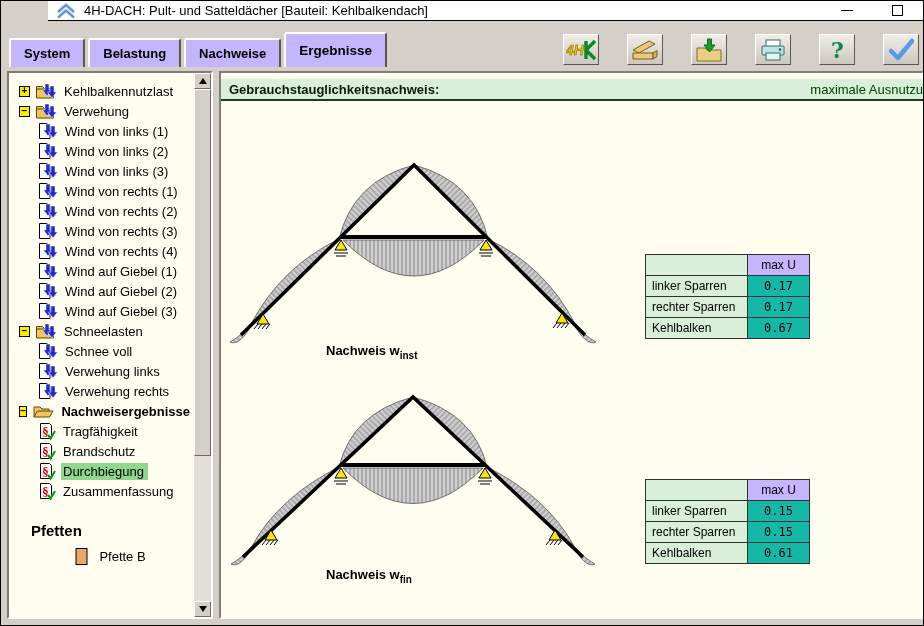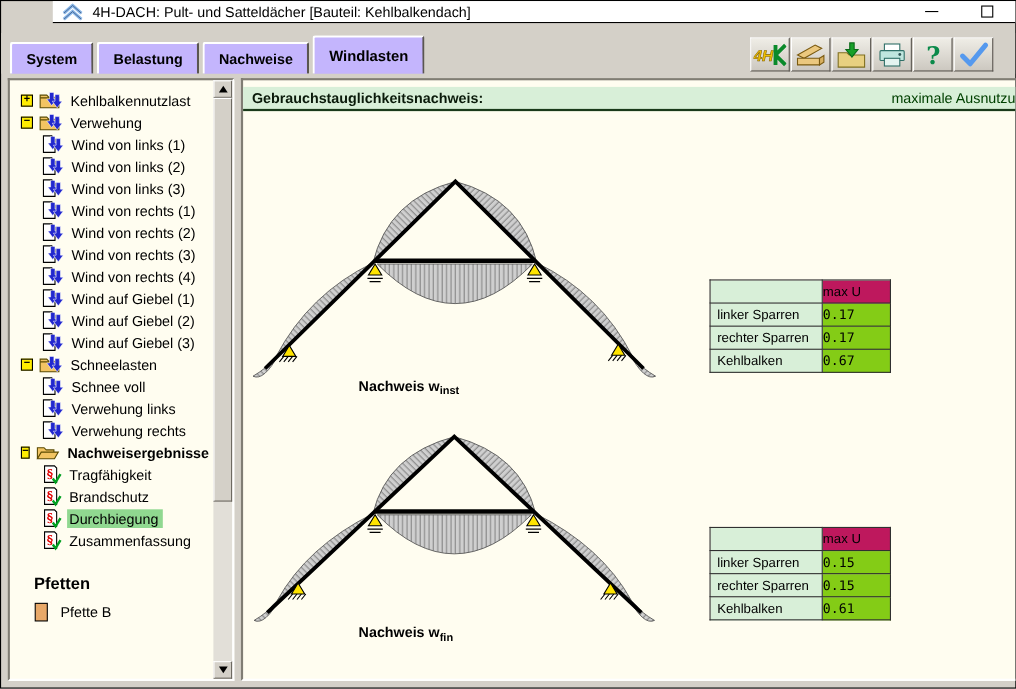--- a/index.html
+++ b/index.html
@@ -20,21 +20,21 @@
   
   .tabbar { position:absolute; left:0; top:29px; width:100%; height:37px; background:#D4D0C8;
             display:flex; align-items:flex-end; padding-left:8px; }
   .tab { position:relative; height:29px; padding:0 13px; display:flex; align-items:center;
          background:#c4b5fd; font-weight:bold; font-size:13px; color:#000;
          border-top:2px solid #FFF; border-left:2px solid #FFF; border-right:2px solid #5A5650;
          border-radius:3px 3px 0 0; margin-right:3px; }
   .tab.active { height:35px; z-index:2; font-size:13.5px; }
 
   
-  .toolbtns { position:absolute; right:20px; top:33px; display:flex; }
+  .toolbtns { position:absolute; right:4px; top:33px; display:flex;gap:27px; }
   .toolbtn { width:36px; height:31px; margin-left:1px; background:linear-gradient(#EFEDE6,#CCC8C0);
              border:1px solid; border-color:#FFF #5A5650 #5A5650 #FFF;
              display:flex; align-items:center; justify-content:center; cursor:default; }
 
   
   .sunken { position:absolute; background:#FFFDF0;
             border-top:2px solid #807D74; border-left:2px solid #807D74;
             border-bottom:2px solid #FFFFFF; border-right:2px solid #FFFFFF; }
   .tree-panel { left:6px; top:70px; width:206px; height:548px; }
   .main-panel { left:218px; top:70px; width:760px; height:548px; }
@@ -46,21 +46,21 @@
             display:flex; align-items:center; justify-content:center; }
   .sb-up { top:0; } .sb-down { bottom:0; }
   .arr-up { width:0; height:0; border-left:4px solid transparent; border-right:4px solid transparent; border-bottom:6px solid #000; }
   .arr-down { width:0; height:0; border-left:4px solid transparent; border-right:4px solid transparent; border-top:6px solid #000; }
   .sb-thumb { position:absolute; left:0; width:17px; background:#D4D0C8;
               border:1px solid; border-color:#FFF #6E6A62 #6E6A62 #FFF; }
 
   
   .tree-list { position:absolute; left:0; top:0; width:185px; height:100%; padding-top:8px; overflow:hidden; }
   .t-row { height:20px; display:flex; align-items:center; font-size:13px; color:#000; white-space:nowrap; }
-  .t-row.pf { height:26px; }
+  .t-row.pf { height:26px;justify-content:center; }
   .t-exp { width:11px; height:11px; margin-left:10px; margin-right:5px; background:#FFED00;
            border:1px solid #000; font-size:10px; font-weight:bold; line-height:8px;
            display:flex; align-items:center; justify-content:center; }
   .t-ind { width:27px; flex:0 0 27px; }
   .t-ico { flex:0 0 auto; display:flex; align-items:center; margin-right:3px; }
   .t-lab { padding:1px 4px 1px 2px; }
   .t-lab.b { font-weight:bold; }
   .t-lab.sel { background:#90D890; }
   .t-spacer { height:16px; }
   .t-heading { height:26px; display:flex; align-items:center; margin-left:22px; font-size:15px; font-weight:bold; }
@@ -71,23 +71,23 @@
                   border-bottom:2px solid #1A3A1A; display:flex; align-items:center; padding:0 8px; }
   .gh-title { font-weight:bold; font-size:13px; color:#0A1A0A; }
   .gh-right { margin-left:auto; font-size:13px; color:#004000; }
   .diagram-svg { position:absolute; left:0; top:0; }
   .diag-label { position:absolute; font-weight:bold; font-size:13px; color:#000; }
   .diag-label sub { font-size:10px; font-weight:bold; }
 
   .result-table { position:absolute; border-collapse:collapse; font-size:12px; color:#000; }
   .result-table td { border:1px solid #303030; height:21px; }
   .result-table td.lc { width:102px; background:#D8EFD8; padding-left:6px; }
-  .result-table td.vc { width:62px; background:#84cc16; text-align:left;
+  .result-table td.vc { width:62px; background:#14b8a6; text-align:center;
                         font-family:"DejaVu Sans Mono", monospace; font-size:12px;margin-top:48px; }
-  .result-table td.hc { width:62px; background:#be185d; }
+  .result-table td.hc { width:62px; background:#c4b5fd; text-align:center; }
 </style>
 </head>
 <body>
 
 <div class="window">
 
   <div class="titlebar">
     <svg class="title-icon" viewBox="0 0 20 16">
       <path d="M2,9 L10,2 L18,9" stroke="#8CB8E8" stroke-width="3" fill="none"></path>
       <path d="M2,14.5 L10,7.5 L18,14.5" stroke="#8CB8E8" stroke-width="3" fill="none"></path>
@@ -102,21 +102,21 @@
           <span class="wc-max"></span>
         </span>
       <span class="wc wc-close">✕</span>
     </div>
   </div>
 
   <div class="tabbar">
     <div class="tab">System</div>
     <div class="tab">Belastung</div>
     <div class="tab">Nachweise</div>
-    <div class="tab active">Windlasten</div>
+    <div class="tab active">Ergebnisse</div>
   </div>
 
   <div class="toolbtns">
     <div class="toolbtn">
       <svg width="30" height="26" viewBox="0 0 30 26">
         <text x="0" y="18" font-size="14" font-weight="bold" font-style="italic" fill="#F0C000" stroke="#806000" stroke-width="0.5">4H</text>
         <path d="M20,4 L20,22 M20,13 L29,4 M20,13 L29,22" stroke="#0A8A2A" stroke-width="3.5" fill="none"></path>
       </svg>
     </div>
     <div class="toolbtn">

